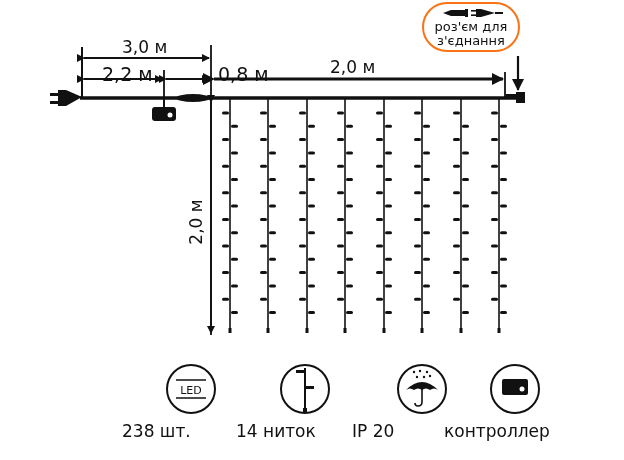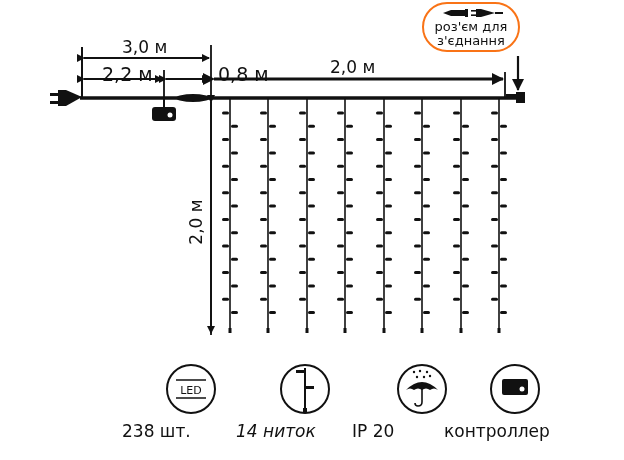--- a/index.html
+++ b/index.html
@@ -261,17 +261,17 @@
     <path d="M33,2 L38,2 L52,6 L38,10 L33,10 z" fill="#111"></path>
     <rect x="52" y="5" width="8" height="2" fill="#111"></rect>
   </svg>
   <div class="bubble-text">
     <div>роз'єм для</div>
     <div>з'єднання</div>
   </div>
 </div>
 
 <div class="feat-label" style="left:122px; top:423px;">238 шт.</div>
-<div class="feat-label" style="left:236px; top:423px;font-style:italic;">14 ниток</div>
+<div class="feat-label" style="left:236px; top:423px;">14 ниток</div>
 <div class="feat-label" style="left:352px; top:423px;">IP 20</div>
 <div class="feat-label" style="left:444px; top:423px; line-height:17px;">
   <div>контроллер</div>
 </div>
 
 </body></html>

